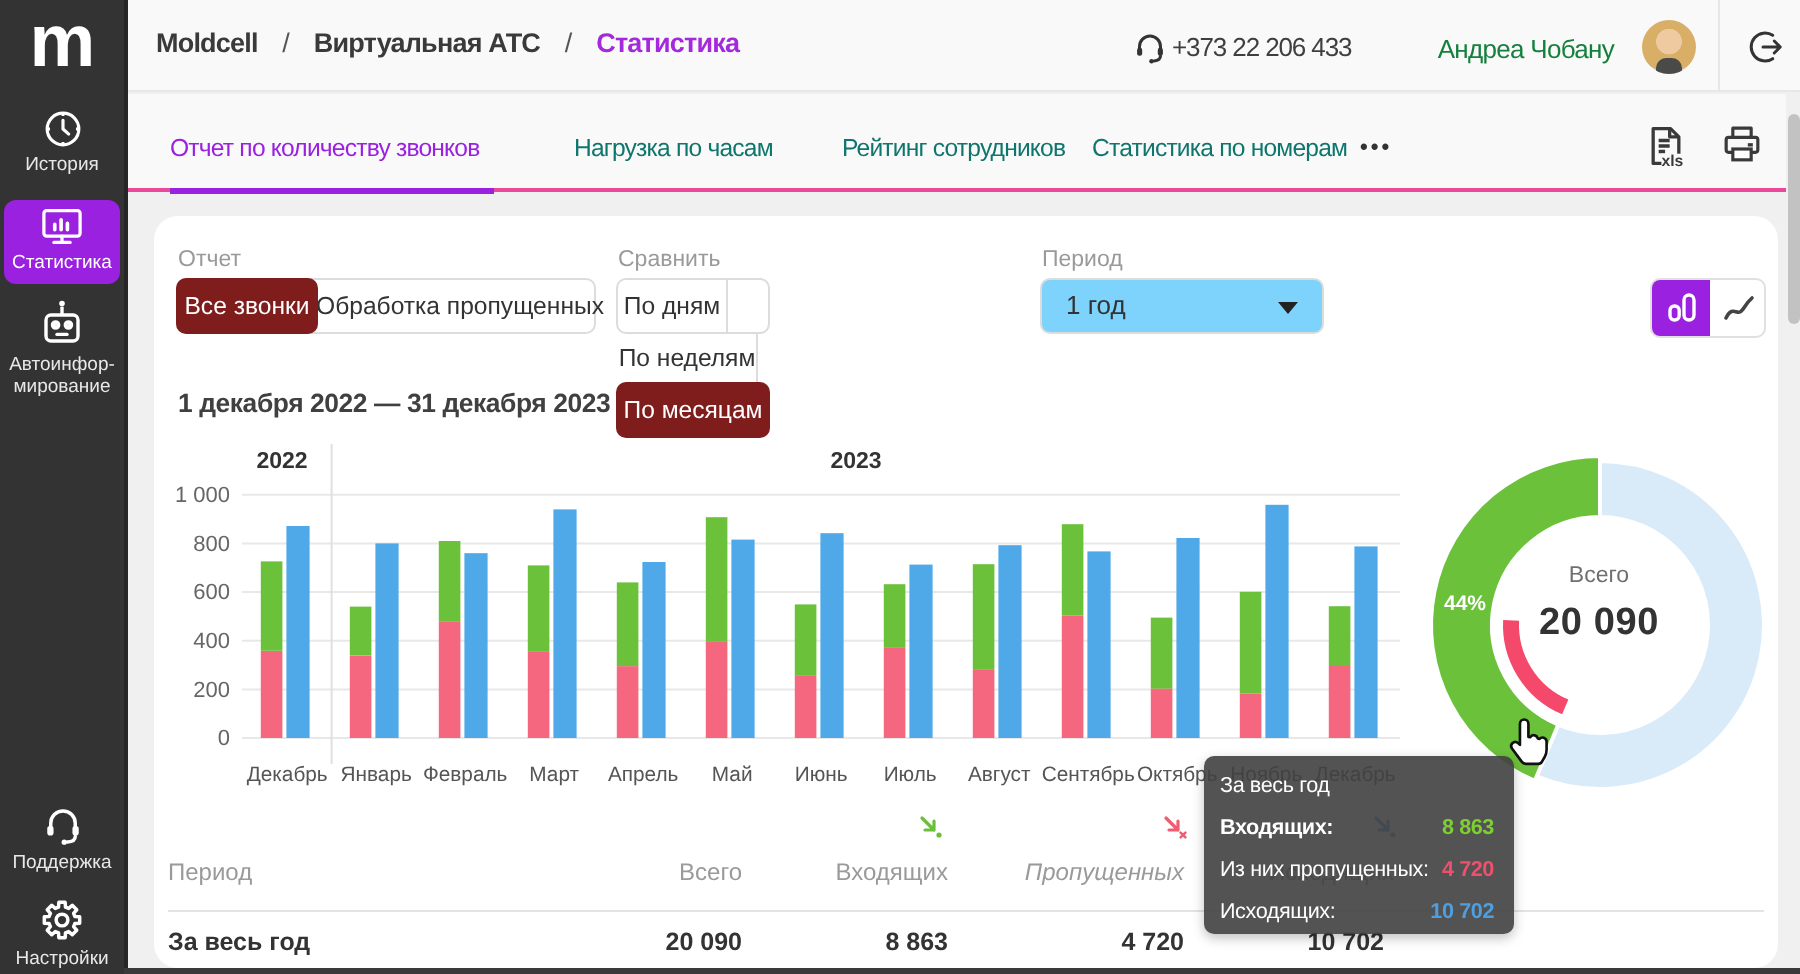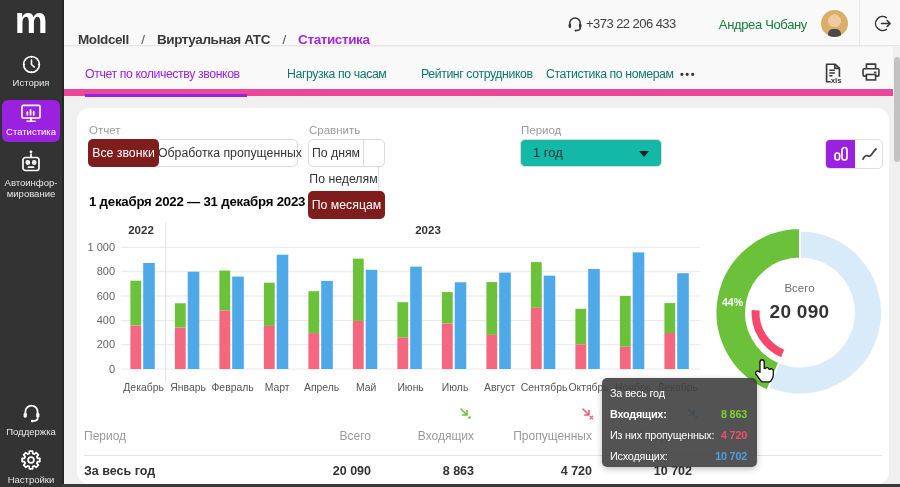--- a/index.html
+++ b/index.html
@@ -12,52 +12,52 @@
   #sidebar .logo { position:absolute; left:0; top:0px; width:62px; text-align:center;
     color:#fff; font-weight:bold; font-size:37px; letter-spacing:-0.5px; }
   .navitem { position:absolute; left:0; width:62px; text-align:center; color:#e8e8e8; }
   .navitem .lbl { font-size:9.5px; line-height:11px; }
   .navitem svg { display:block; margin:0 auto 3px auto; }
   #nav-active { position:absolute; left:2px; top:100px; width:58px; height:42px;
     background:#9b21e0; border-radius:6px; }
 
   
   #header { left:62px; top:0; width:838px; height:46px; background:#f9f9f9; border-bottom:1px solid #e7e7e7; }
-  #crumbs { position:absolute; left:16px; top:32px; font-size:13.5px; font-weight:bold; color:#3a3a3a; letter-spacing:-0.4px; }
+  #crumbs { position:absolute; left:16px; top:14px; font-size:13.5px; font-weight:bold; color:#3a3a3a; letter-spacing:-0.4px; }
   #crumbs .sep { color:#555; font-weight:normal; margin:0 9px; }
   #crumbs .cur { color:#a429dd; }
   #phone { position:absolute; left:524px; top:16px; font-size:13px; color:#3f3f3f; letter-spacing:-0.55px; }
   #uname { position:absolute; left:555px; width:190px; text-align:right; top:17px; font-size:13px; color:#15803d; letter-spacing:-0.35px; }
   #avatar { position:absolute; left:759px; top:10px; width:27px; height:27px; border-radius:50%;
     background:radial-gradient(circle at 50% 40%, #efc9a0 0 30%, #d9ae66 31% 72%, #cdd3c5 73%); overflow:hidden;}
   #avatar::after{ content:""; position:absolute; left:7px; top:19px; width:13px; height:9px; background:#4a4a48; border-radius:5px 5px 0 0;}
   #hsep { position:absolute; left:797px; top:0px; width:1px; height:46px; background:#e7e7e7; }
 
   
-  #tabbar { left:62px; top:47px; width:838px; height:49px; background:#f9f9f9; border-bottom:7px solid #ec4899; }
+  #tabbar { left:62px; top:47px; width:838px; height:49px; background:#f9f9f9; border-bottom:2px solid #ec4899; }
   .tab { position:absolute; top:0; height:49px; line-height:55px; font-size:12.3px; letter-spacing:-0.4px; color:#0f766e; }
   .tab.active { color:#9b21e0; }
   #tabunderline { position:absolute; left:23px; top:47px; width:162px; height:3px; background:#9b21e0; }
 
   
   #card { left:77px; top:108px; width:812px; height:376px; background:#ffffff; border-radius:12px; }
 
   .flabel { position:absolute; font-size:11.5px; color:#9a9a9a; }
   .seg { position:absolute; top:31px; height:28px; display:flex; border:1px solid #dcdcdc; border-radius:5px; background:#fff; }
   .seg .opt { font-size:12.3px; color:#333; line-height:26px; text-align:center; border-right:1px solid #dcdcdc; white-space:nowrap; }
   .seg .opt:last-child { border-right:none; }
   .seg .opt.on { background:#7f1d1d; color:#fff; margin:-1px; line-height:28px; border-radius:5px; border-right:none; position:relative; z-index:2; }
-  #dd { position:absolute; left:443px; top:31px; width:142px; height:28px; border:1px solid #dcdcdc; border-radius:5px; background:#14b8a6;
+  #dd { position:absolute; left:443px; top:31px; width:142px; height:28px; border:1px solid #dcdcdc; border-radius:5px; background:#7dd3fc;
        font-size:13px; color:#333; line-height:26px; padding-left:12px; }
   #dd .caret { position:absolute; right:12px; top:11px; width:0; height:0; border-left:5px solid transparent; border-right:5px solid transparent; border-top:6px solid #222; }
   #charttoggle { position:absolute; left:748px; top:31px; width:58px; height:30px; border:1px solid #e0e0e0; border-radius:5px; display:flex; overflow:hidden; background:#fff;}
   #charttoggle .cbtn { width:29px; height:28px; }
   #charttoggle .cbtn.on { background:#9b21e0; }
 
-  #datetitle { position:absolute; left:12px; top:86px; font-size:13.2px; font-weight:bold; color:#000000; letter-spacing:-0.2px; }
+  #datetitle { position:absolute; left:12px; top:86px; font-size:13.2px; font-weight:bold; color:#404040; letter-spacing:-0.2px; }
 
   
   #tbl { position:absolute; left:7px; top:287px; width:798px; }
   .th { position:absolute; top:34px; font-size:12px; color:#9a9a9a; }
   .td { position:absolute; top:69px; font-size:12.5px; font-weight:bold; color:#333; }
   #tline { position:absolute; left:0px; top:60px; width:798px; height:1px; background:#e4e4e4; }
 
   
   #tooltip { left:602px; top:378px; width:155px; height:89px; background:rgba(64,64,64,0.90); border-radius:5px; z-index:40;
     color:#fff; font-size:10.8px; letter-spacing:-0.2px; padding:5px 10px 5px 8px; box-shadow:0 2px 6px rgba(0,0,0,0.25); }
@@ -268,21 +268,21 @@
     </svg>
 
   <div class="abs" style="left:643px; top:188px; width:25px; text-align:center; font-size:10.5px; font-weight:bold; color:#fff; z-index:5;">44%</div>
   <div class="abs" style="left:680px; top:174px; width:85px; text-align:center; font-size:11.5px; color:#6f6f6f; z-index:5;">Всего</div>
   <div class="abs" style="left:680px; top:193px; width:85px; text-align:center; font-size:19px; font-weight:bold; color:#333; letter-spacing:0.3px; z-index:5;">20 090</div>
 
   <div id="tbl">
     <div class="th" style="left:0px;">Период</div>
     <div class="th" style="left:240px; width:47px; text-align:right;">Всего</div>
     <div class="th" style="left:320px; width:70px; text-align:right;">Входящих</div>
-    <div class="th" style="left:413px; width:95px; text-align:right;">Пропущенных</div>
+    <div class="th" style="left:413px; width:95px; text-align:right;font-style:italic;">Пропущенных</div>
     <div class="th" style="left:533px; width:80px; text-align:right;">Исходящих</div>
 
     <svg style="position:absolute; left:374px; top:11px;" width="14" height="14" viewBox="0 0 14 14" fill="none" stroke="#6cbf3c" stroke-width="1.6" stroke-linecap="round" stroke-linejoin="round">
       <path d="M3 3l6 6 M9 4.5V9H4.5"></path>
         <circle cx="11.5" cy="11.5" r="1.3" fill="#6cbf3c" stroke="none"></circle>
     </svg>
     <svg style="position:absolute; left:496px; top:11px;" width="14" height="14" viewBox="0 0 14 14" fill="none" stroke="#ef5d73" stroke-width="1.6" stroke-linecap="round" stroke-linejoin="round">
       <path d="M3 3l6 6 M9 4.5V9H4.5"></path>
         <path d="M10.3 10.3l2.4 2.4 M12.7 10.3l-2.4 2.4" stroke-width="1.3"></path>
     </svg>

